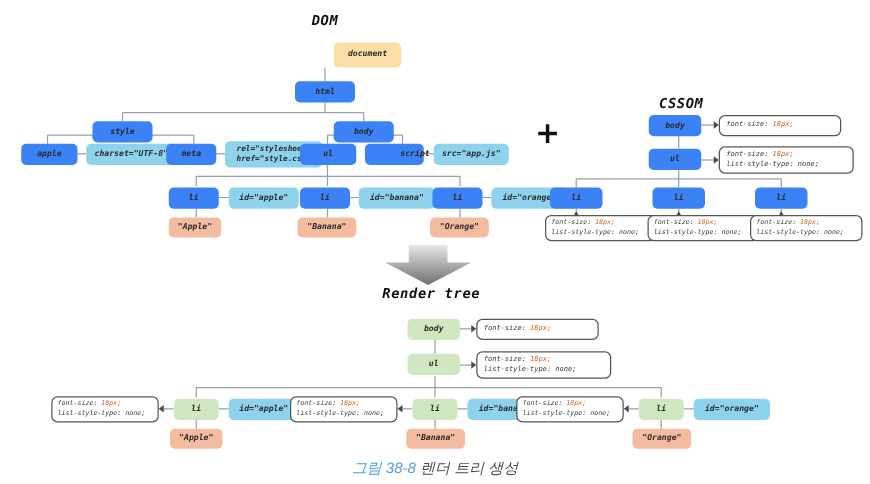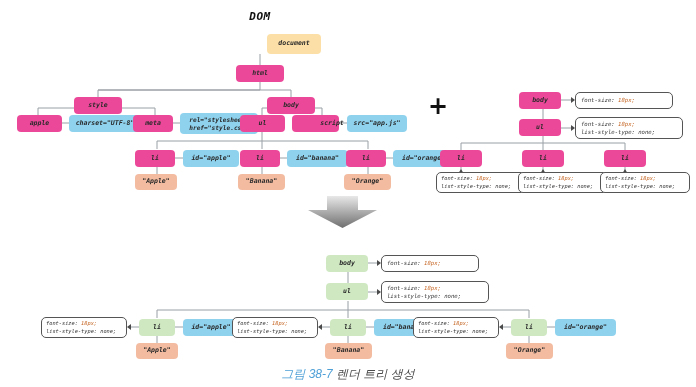--- a/index.html
+++ b/index.html
@@ -48,21 +48,21 @@
     font-weight: bold;
     display: flex;
     align-items: center;
     justify-content: center;
     text-align: center;
     line-height: 1.15;
     white-space: pre;
     color: #2a2a2a;
   }
   .n-doc  { background: #fcdfa6; }
-  .n-el   { background: #ec4899; }
+  .n-el   { background: #3b82f6; }
   .n-attr { background: #8ed2ee; }
   .n-text { background: #f3bba0; }
   .n-el-r { background: #cfe8c2; }
 
   
   .stylebox {
     position: absolute;
     box-sizing: border-box;
     background: #ffffff;
     border: 1px solid #555555;
@@ -207,20 +207,21 @@
   <div class="node n-el" style="left:240px;top:150px;width:40px;height:17px;font-size:6.5px;">li</div>
   <div class="node n-attr" style="left:287px;top:150px;width:61px;height:17px;font-size:6.5px;">id="banana"</div>
   <div class="node n-text" style="left:238px;top:174px;width:47px;height:16px;font-size:6.5px;">"Banana"</div>
 
   <div class="node n-el" style="left:346px;top:150px;width:40px;height:17px;font-size:6.5px;">li</div>
   <div class="node n-attr" style="left:393px;top:150px;width:61px;height:17px;font-size:6.5px;">id="orange"</div>
   <div class="node n-text" style="left:344px;top:174px;width:47px;height:16px;font-size:6.5px;">"Orange"</div>
 
   <div class="plus" style="left:428px;top:94px;font-size:24px;">+</div>
 
+  <div class="sec-title" style="left:460px;top:76px;width:170px;text-align:center;font-size:11px;">CSSOM</div>
 
   <div class="node n-el" style="left:519px;top:92px;width:42px;height:17px;font-size:6.5px;">body</div>
   <div class="stylebox" style="left:575px;top:92px;width:98px;height:17px;font-size:5.6px;padding:0 5px;">
     <span class="row"><span>font-size: </span><span class="val">18px;</span></span>
   </div>
 
   <div class="node n-el" style="left:519px;top:119px;width:42px;height:17px;font-size:6.5px;">ul</div>
   <div class="stylebox" style="left:575px;top:117px;width:108px;height:22px;font-size:5.6px;padding:0 5px;">
     <span class="row"><span>font-size: </span><span class="val">18px;</span></span>
     <span class="row">list-style-type: none;</span>
@@ -249,20 +250,21 @@
       <defs>
         <linearGradient id="agrad" x1="0" y1="0" x2="0" y2="1">
           <stop offset="0%" stop-color="#e8e8e8"></stop>
           <stop offset="100%" stop-color="#6f6f6f"></stop>
         </linearGradient>
       </defs>
       <polygon points="22,0 53,0 53,14 72,14 37.5,32 3,14 22,14" fill="url(#agrad)"></polygon>
     </svg>
   </div>
 
+  <div class="sec-title" style="left:255px;top:228px;width:180px;text-align:center;font-size:11px;">Render tree</div>
 
   <div class="node n-el-r" style="left:326px;top:255px;width:42px;height:17px;font-size:6.5px;">body</div>
   <div class="stylebox" style="left:381px;top:255px;width:98px;height:17px;font-size:5.6px;padding:0 5px;">
     <span class="row"><span>font-size: </span><span class="val">18px;</span></span>
   </div>
 
   <div class="node n-el-r" style="left:326px;top:283px;width:42px;height:17px;font-size:6.5px;">ul</div>
   <div class="stylebox" style="left:381px;top:281px;width:108px;height:22px;font-size:5.6px;padding:0 5px;">
     <span class="row"><span>font-size: </span><span class="val">18px;</span></span>
     <span class="row">list-style-type: none;</span>
@@ -286,16 +288,16 @@
 
   <div class="stylebox" style="left:413px;top:317px;width:86px;height:21px;font-size:5.3px;padding:0 4px;">
     <span class="row"><span>font-size: </span><span class="val">18px;</span></span>
     <span class="row">list-style-type: none;</span>
   </div>
   <div class="node n-el-r" style="left:511px;top:319px;width:36px;height:17px;font-size:6.5px;">li</div>
   <div class="node n-attr" style="left:555px;top:319px;width:61px;height:17px;font-size:6.5px;">id="orange"</div>
   <div class="node n-text" style="left:506px;top:343px;width:47px;height:16px;font-size:6.5px;">"Orange"</div>
 
   <div class="caption" style="top:366px;font-size:12px;">
-    <span class="fignum">그림 38-7</span><span> 렌더 트리 생성</span>
+    <span class="fignum">그림 38-8</span><span> 렌더 트리 생성</span>
   </div>
 
 </div>
 
 </body></html>

